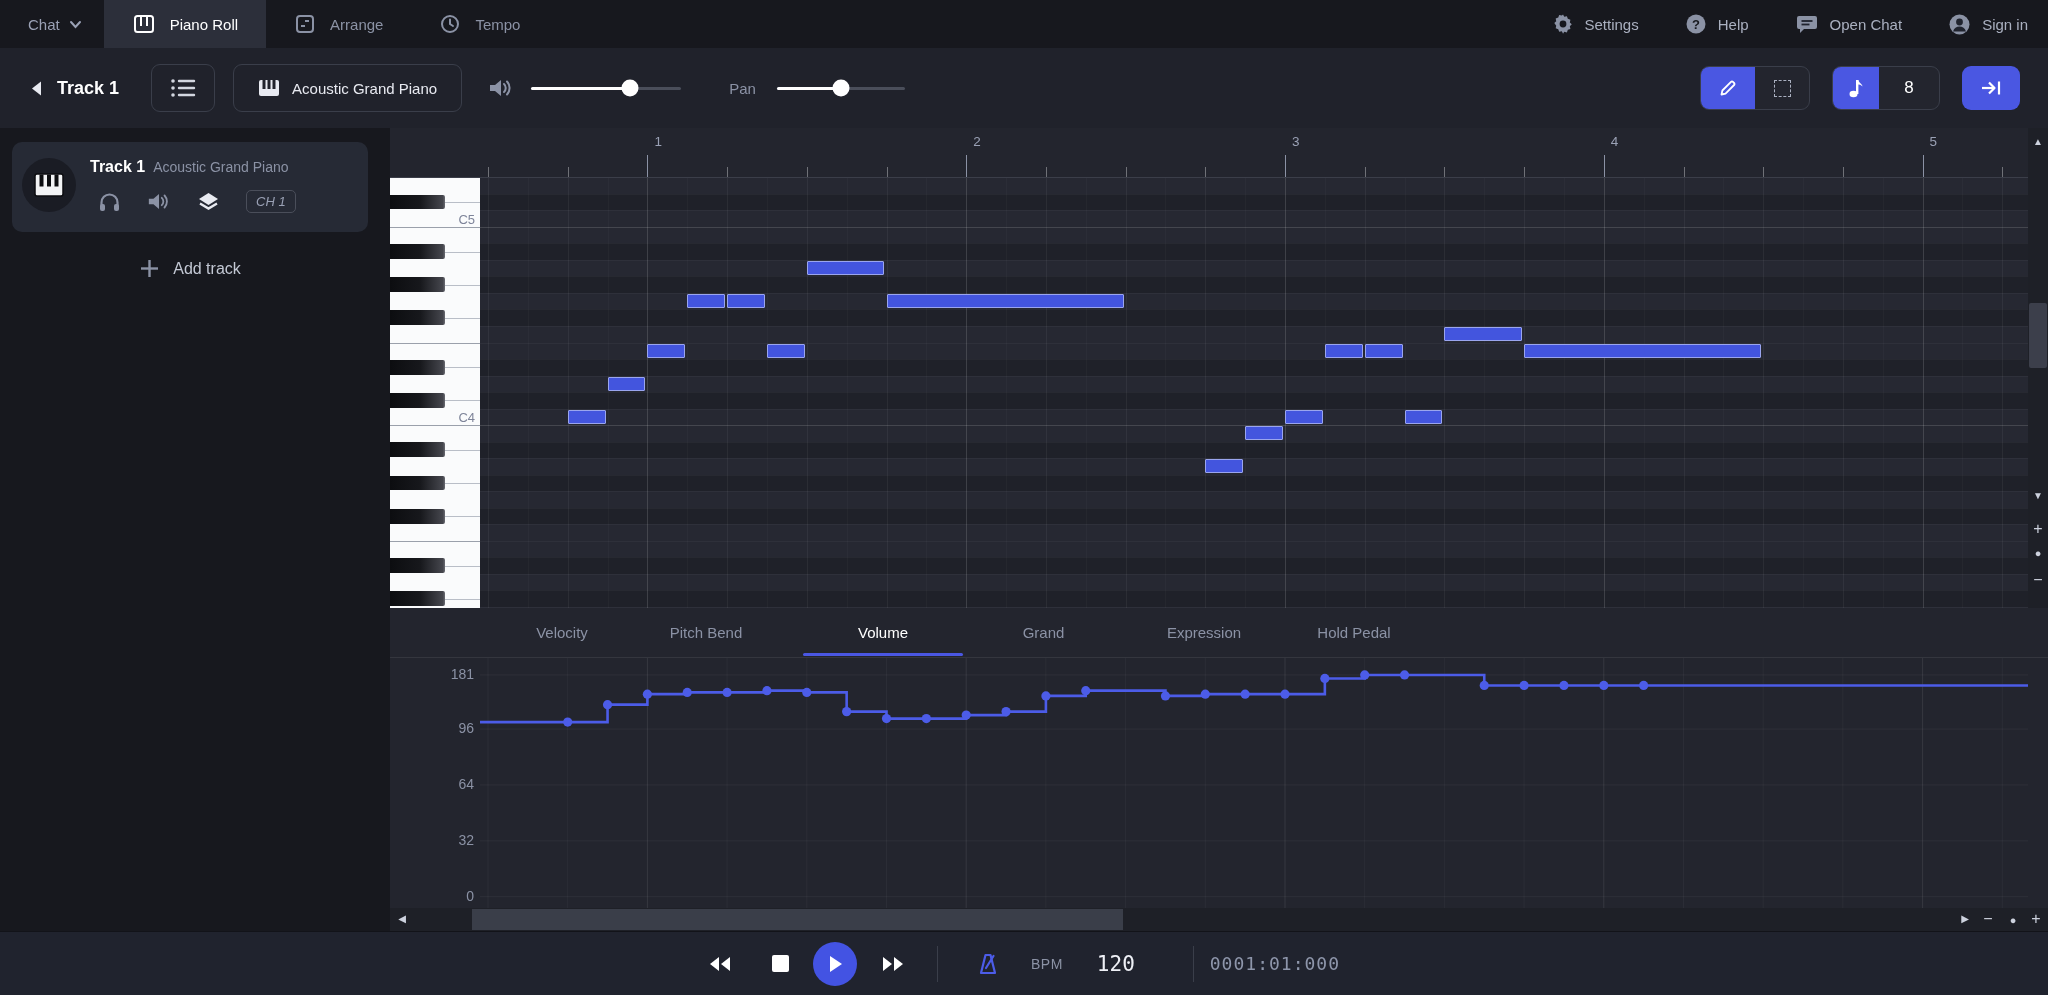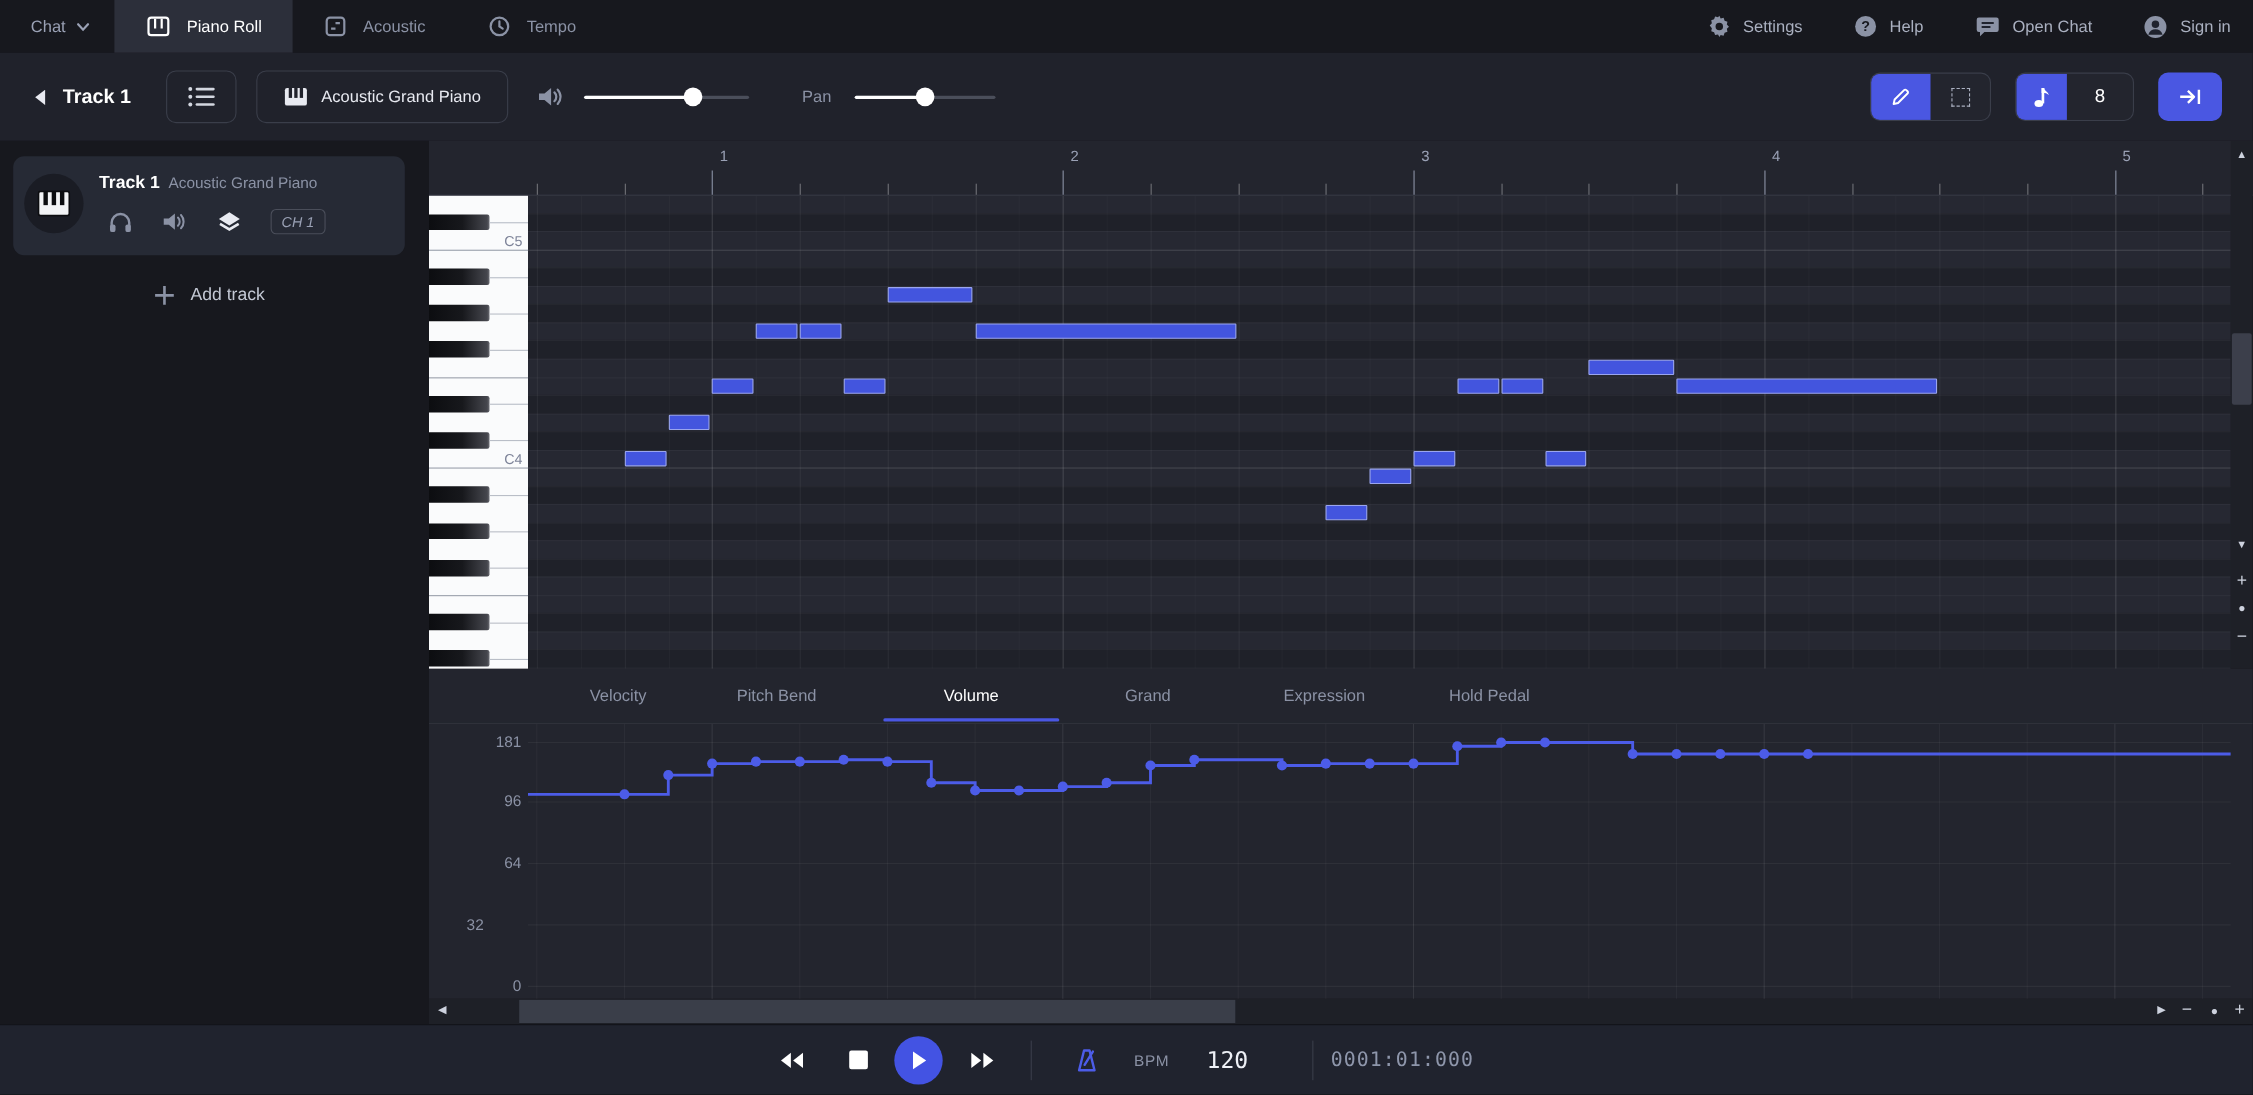--- a/index.html
+++ b/index.html
@@ -96,21 +96,21 @@
         <line x1="15" y1="5" x2="15" y2="14" stroke="#ffffff" stroke-width="2"></line>
       </svg>
       <span>Piano Roll</span>
     </div>
     <div class="nav-tab">
       <svg width="22" height="22" viewBox="0 0 22 22">
         <rect x="3" y="3" width="16" height="16" rx="3" fill="none" stroke="#8b92a5" stroke-width="2"></rect>
         <line x1="11" y1="8" x2="15" y2="8" stroke="#8b92a5" stroke-width="2"></line>
         <line x1="7" y1="13" x2="11" y2="13" stroke="#8b92a5" stroke-width="2"></line>
       </svg>
-      <span>Acoustic</span>
+      <span>Arrange</span>
     </div>
     <div class="nav-tab">
       <svg width="22" height="22" viewBox="0 0 22 22">
         <circle cx="11" cy="11" r="8" fill="none" stroke="#8b92a5" stroke-width="2"></circle>
         <polyline points="11,6.5 11,11 14,13" fill="none" stroke="#8b92a5" stroke-width="2" stroke-linecap="round"></polyline>
       </svg>
       <span>Tempo</span>
     </div>
     <div class="nav-right">
       <div class="nav-right-item">
@@ -480,21 +480,21 @@
         <circle cx="1044.1000000000001" cy="27.433999999999997" r="4.6" fill="#4c5ce8"></circle>
         <circle cx="1083.95" cy="27.433999999999997" r="4.6" fill="#4c5ce8"></circle>
         <circle cx="1123.8" cy="27.433999999999997" r="4.6" fill="#4c5ce8"></circle>
         <circle cx="1163.65" cy="27.433999999999997" r="4.6" fill="#4c5ce8"></circle>
       </svg>
   </div>
   <div id="yticks">
       <div class="ytick" style="left: 390px; top: 673.958px;">181</div>
       <div class="ytick" style="left: 390px; top: 728.084px;">96</div>
       <div class="ytick" style="left: 390px; top: 783.956px;">64</div>
-      <div class="ytick" style="left: 390px; top: 839.828px; text-align: center;">32</div>
+      <div class="ytick" style="left: 390px; top: 839.828px;">32</div>
       <div class="ytick" style="left: 390px; top: 895.7px;">0</div>
     </div>
 
   <div id="hscroll">
     <div class="scroll-glyph" style="left:5px;top:5px;width:14px;font-size:10px;">◀</div>
     <div id="hthumb"></div>
     <div class="scroll-glyph" style="left:1568px;top:5px;width:14px;font-size:10px;">▶</div>
     <div class="scroll-glyph" style="left:1588px;top:2px;width:20px;font-size:16px;">−</div>
     <div class="scroll-glyph" style="left:1613px;top:6px;width:20px;font-size:11px;">●</div>
     <div class="scroll-glyph" style="left:1636px;top:2px;width:20px;font-size:16px;">+</div>

